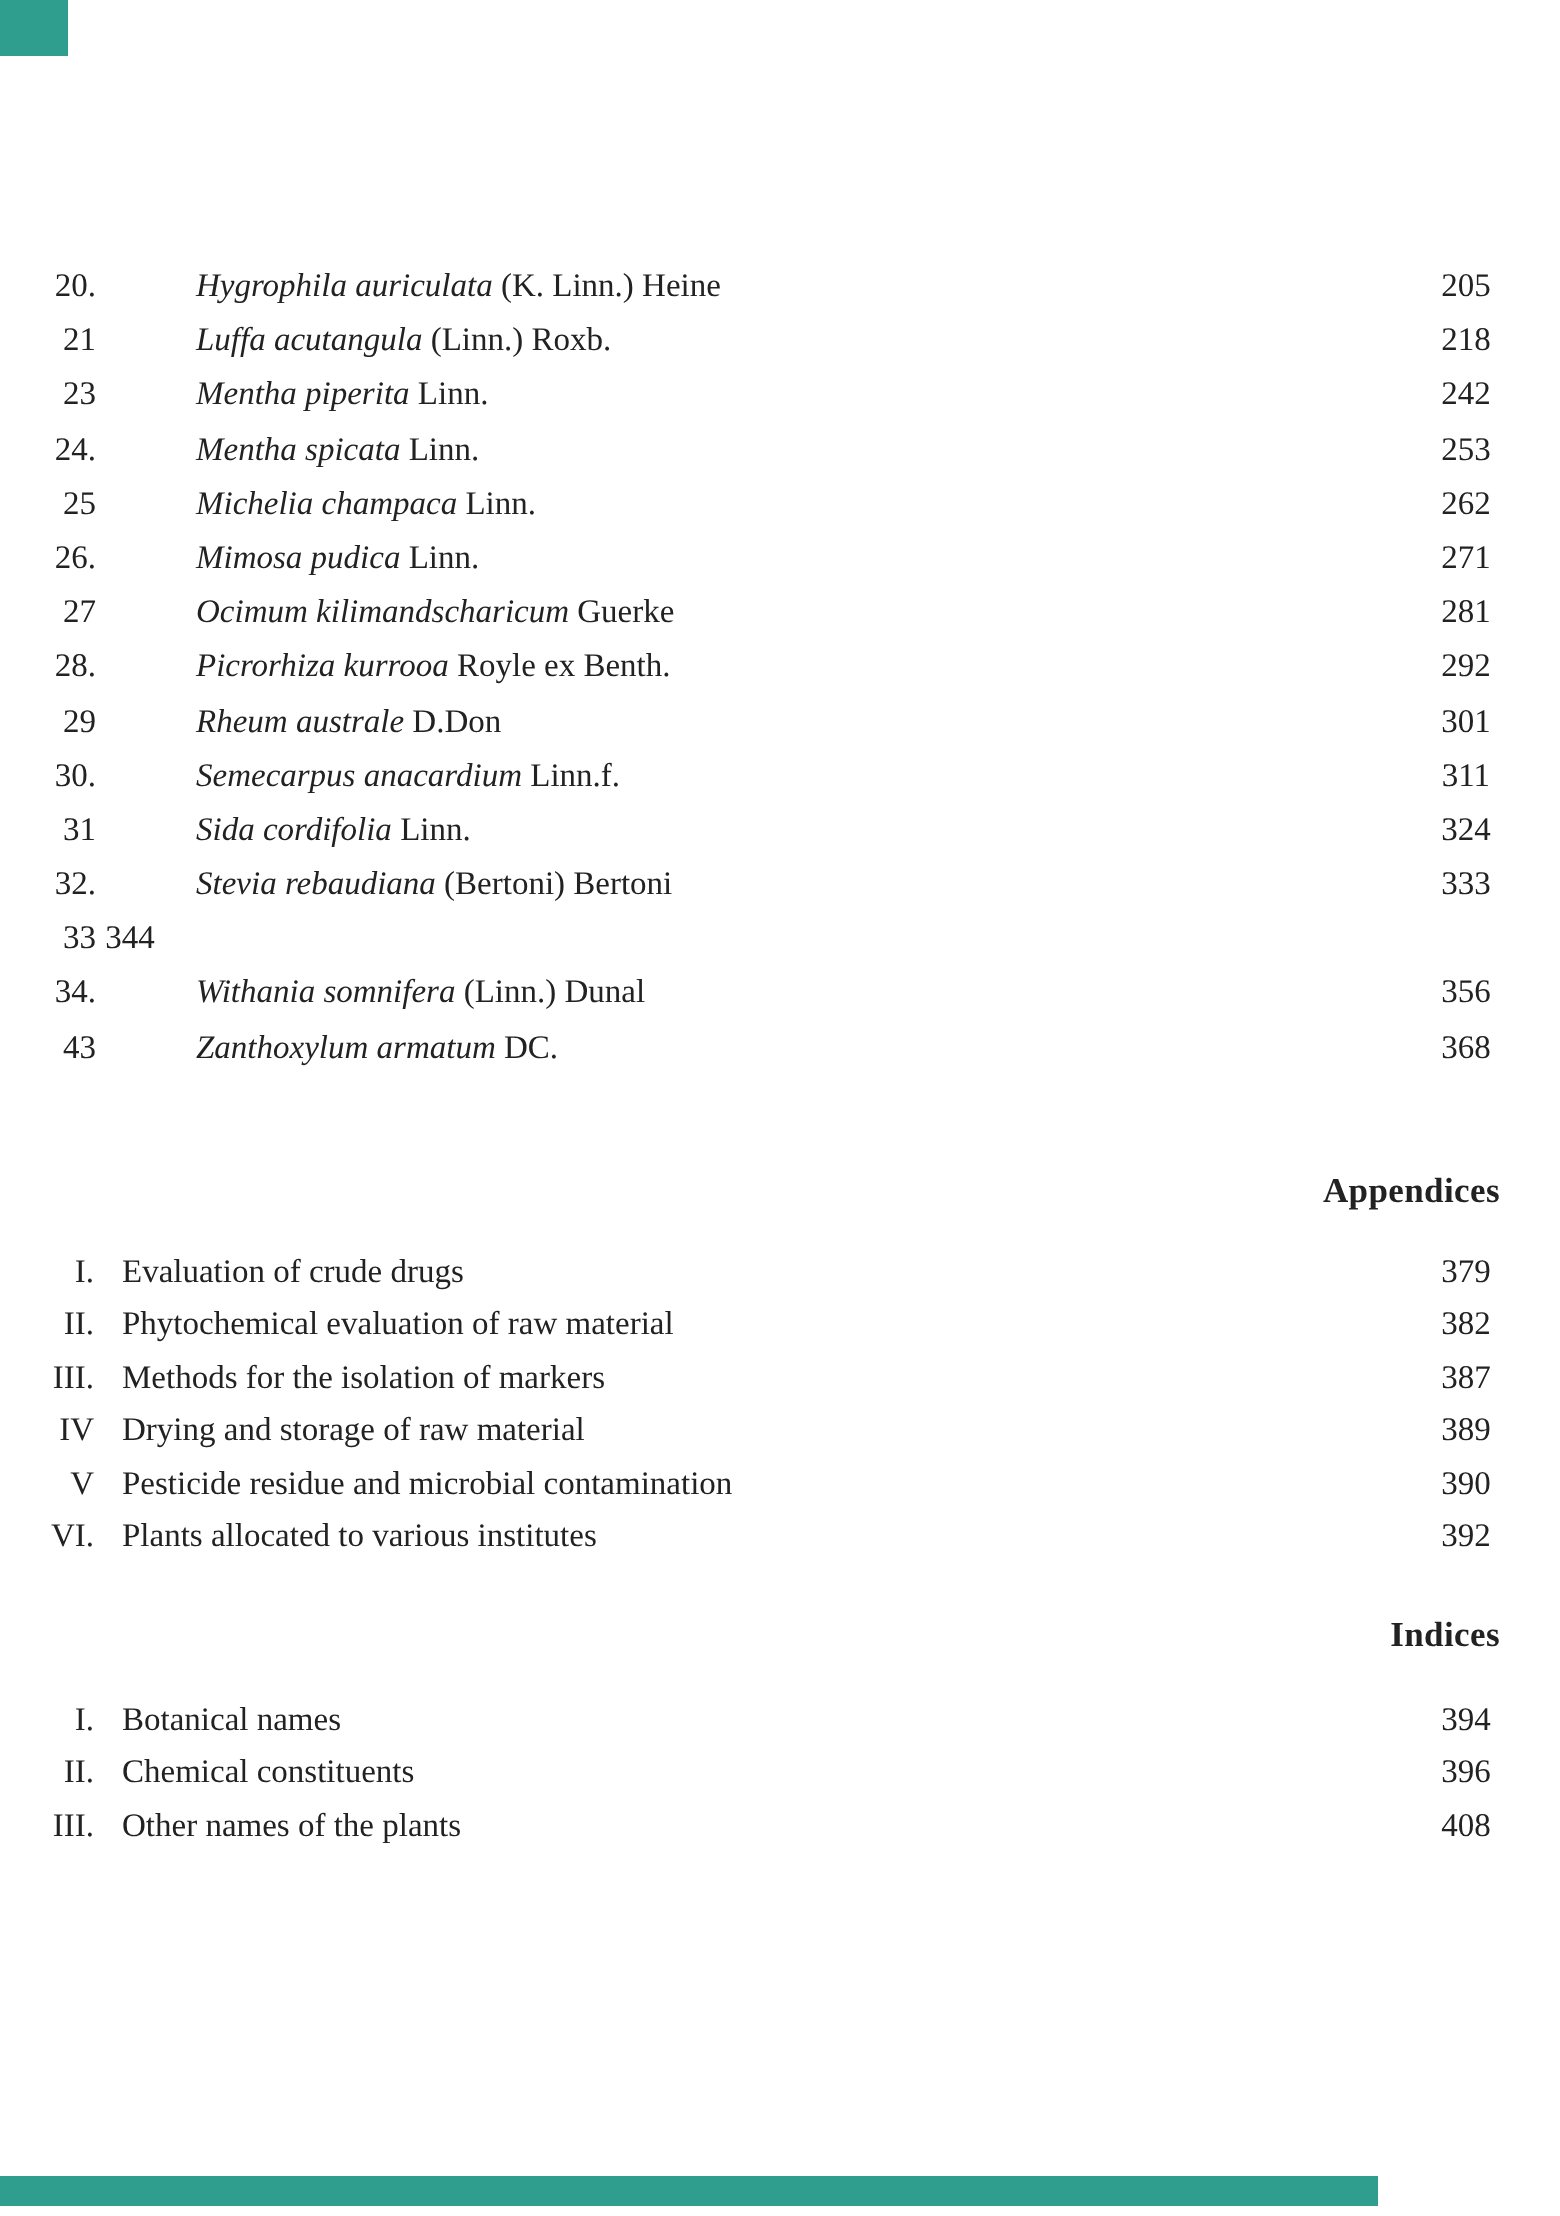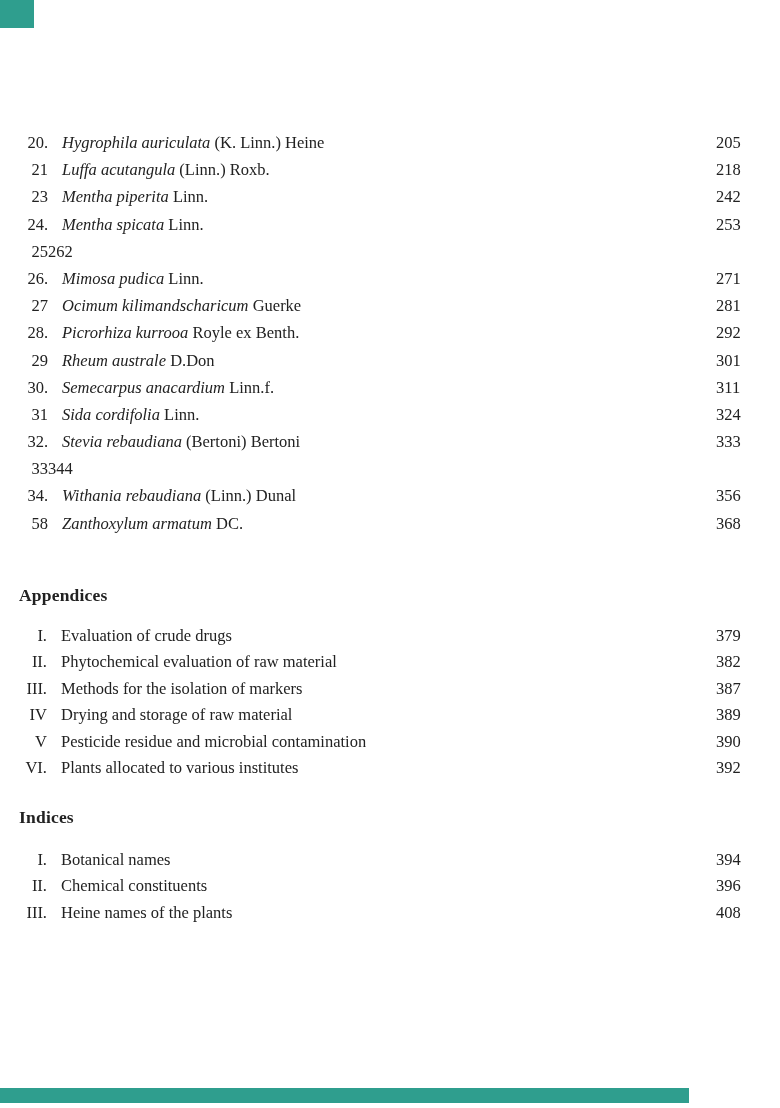--- a/index.html
+++ b/index.html
@@ -28,28 +28,29 @@
     height:27.2px;line-height:27.2px;
     font-size:16.5px;
   }
   .sec-row{height:26.5px;line-height:26.5px;}
   .num{
     width:48px;flex:0 0 48px;text-align:right;
     font-variant-numeric:lining-nums;
   }
   .sec-row .num{width:47px;flex:0 0 47px;}
   .name{flex:1 1 auto;padding-left:14px;white-space:nowrap;overflow:hidden;}
-  .latin{font-style:italic;}
+  .latin{font-style:italic;margin-left:36px;}
   .authority{font-style:normal;}
-  .pg{flex:0 0 auto;text-align:left;min-width:34px;}
+  .pg{flex:0 0 auto;text-align:center;min-width:34px;}
   #toc-list{margin-top:129px;}
   .sec-heading{
     font-size:17.5px;font-weight:bold;
     margin:0 0 0 19px;line-height:19px;
     letter-spacing:0.2px;
+    text-align:right;
   }
   #appendices-heading{margin-top:49px;margin-bottom:18px;}
   #indices-heading{margin-top:26px;margin-bottom:20px;}
 </style>
 </head>
 <body>
 
 <div class="page">
 
   <div class="top-edge" style="background: rgb(47, 158, 142);"></div>
@@ -77,20 +78,21 @@
   </li>
 
   <li class="toc-row">
     <span class="num">24.</span>
     <span class="name"><i class="latin">Mentha spicata</i> <span class="authority">Linn.</span></span>
     <span class="pg">253</span>
   </li>
 
   <li class="toc-row">
     <span class="num">25</span>
+    <span class="name"><i class="latin">Michelia champaca</i> <span class="authority">Linn.</span></span>
     <span class="pg">262</span>
   </li>
 
   <li class="toc-row">
     <span class="num">26.</span>
     <span class="name"><i class="latin">Mimosa pudica</i> <span class="authority">Linn.</span></span>
     <span class="pg">271</span>
   </li>
 
   <li class="toc-row">
@@ -129,26 +131,26 @@
     <span class="pg">333</span>
   </li>
 
   <li class="toc-row">
     <span class="num">33</span>
     <span class="pg">344</span>
   </li>
 
   <li class="toc-row">
     <span class="num">34.</span>
-    <span class="name"><i class="latin">Withania rebaudiana</i> <span class="authority">(Linn.) Dunal</span></span>
+    <span class="name"><i class="latin">Withania somnifera</i> <span class="authority">(Linn.) Dunal</span></span>
     <span class="pg">356</span>
   </li>
 
   <li class="toc-row">
-    <span class="num">58</span>
+    <span class="num">43</span>
     <span class="name"><i class="latin">Zanthoxylum armatum</i> <span class="authority">DC.</span></span>
     <span class="pg">368</span>
   </li>
 </ol>
 
     <h2 class="sec-heading" id="appendices-heading">Appendices</h2>
     <ul id="appendices-list">
   <li class="toc-row sec-row">
     <span class="num">I.</span>
     <span class="name">Evaluation of crude drugs</span>
@@ -195,21 +197,21 @@
   </li>
 
   <li class="toc-row sec-row">
     <span class="num">II.</span>
     <span class="name">Chemical constituents</span>
     <span class="pg">396</span>
   </li>
 
   <li class="toc-row sec-row">
     <span class="num">III.</span>
-    <span class="name">Heine names of the plants</span>
+    <span class="name">Other names of the plants</span>
     <span class="pg">408</span>
   </li>
 </ul>
 
   </div>
 
   <div class="bottom-edge" style="background: rgb(47, 158, 142);"></div>
 
 </div>
 

